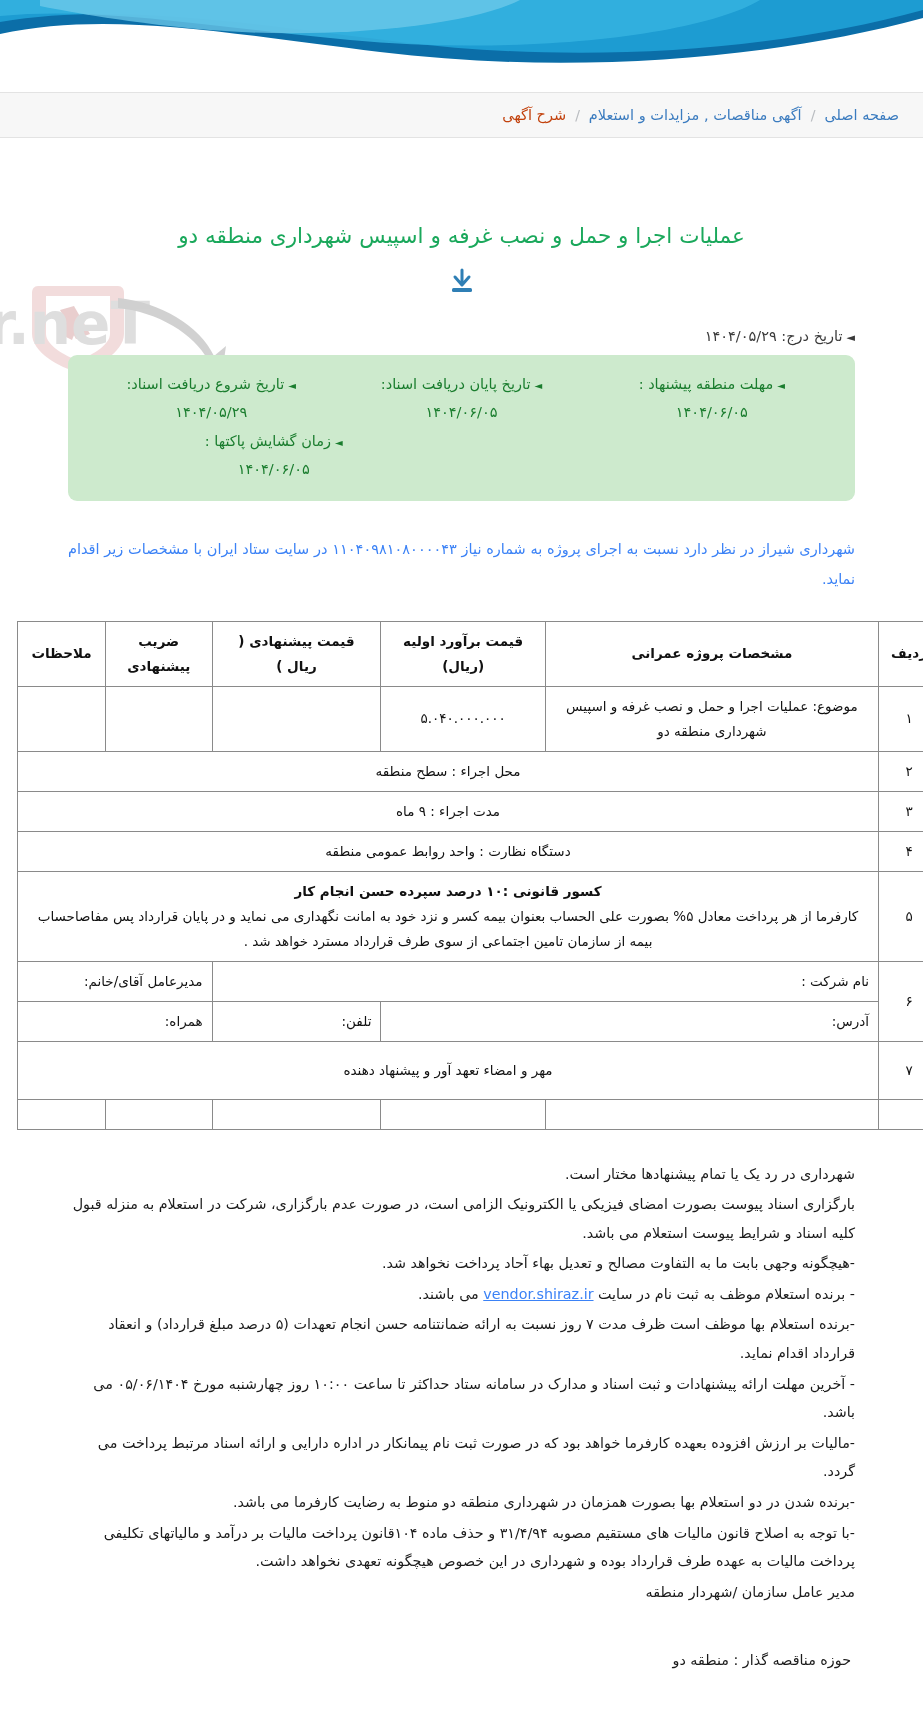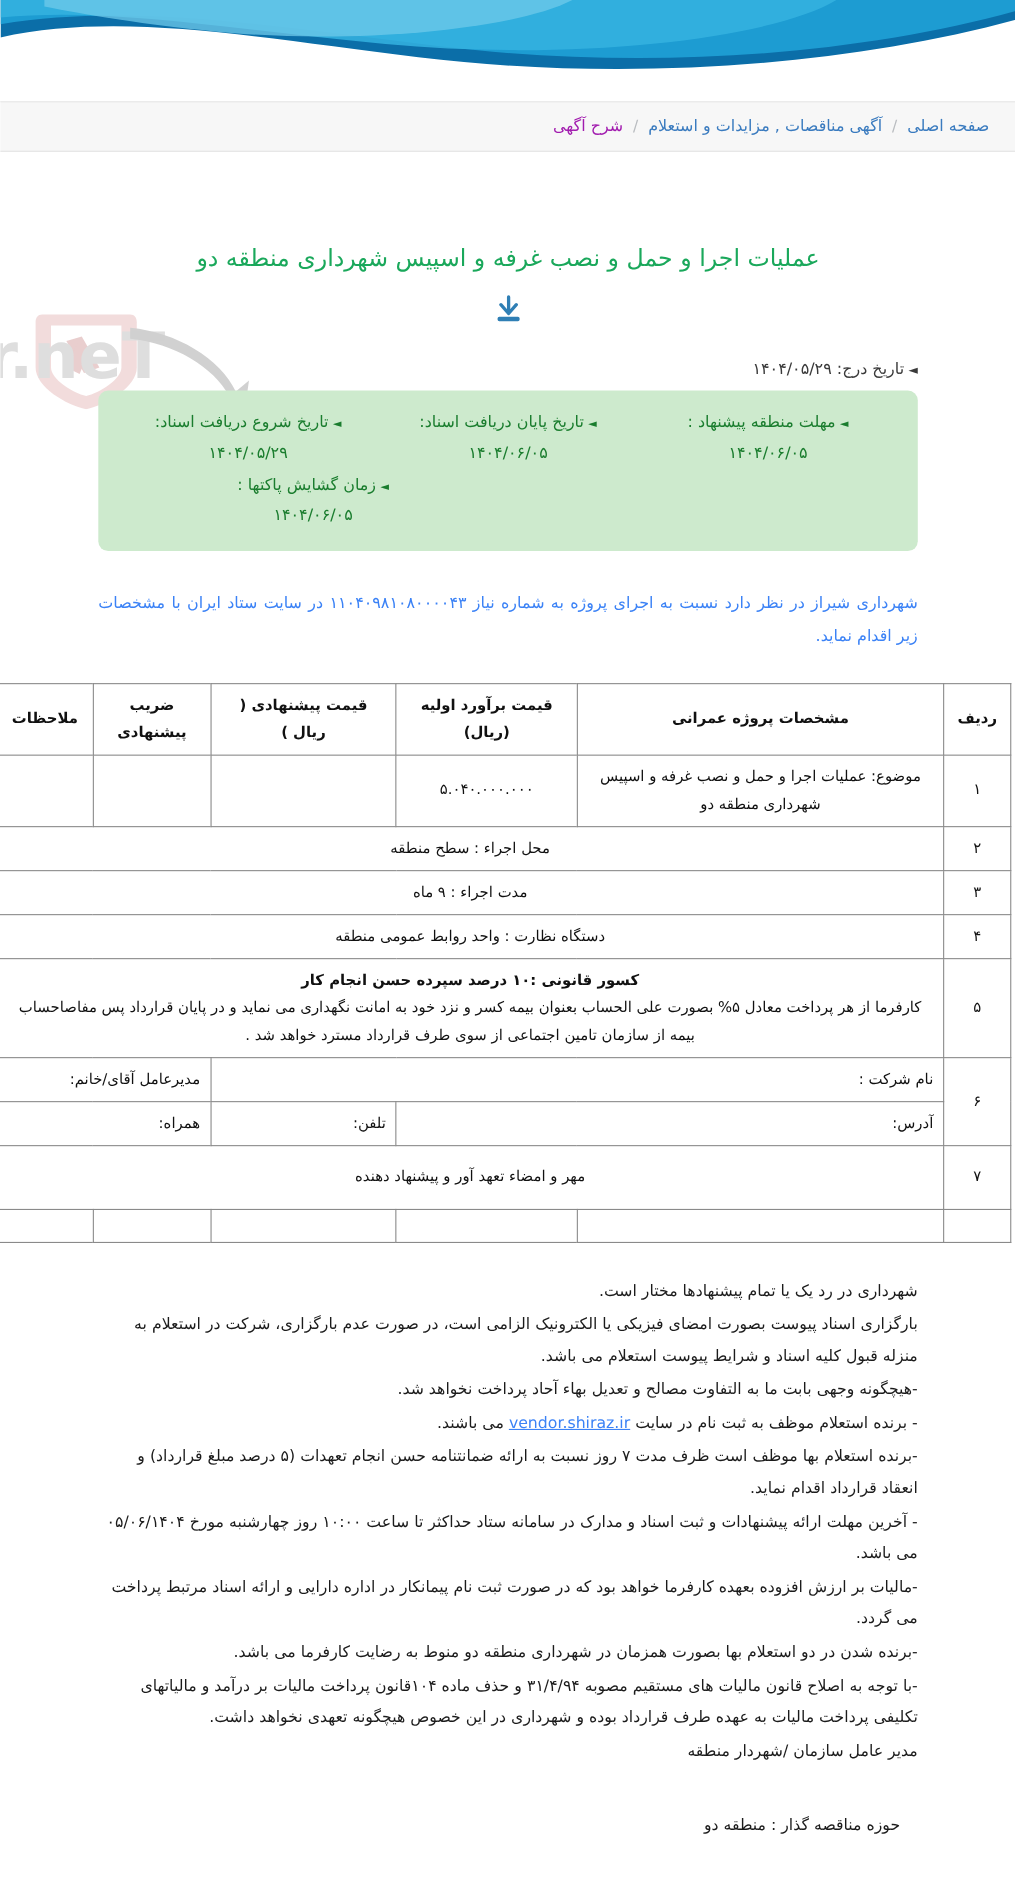--- a/index.html
+++ b/index.html
@@ -33,21 +33,21 @@
     justify-content: flex-start;
     padding: 0 24px;
     direction: rtl;
   }
   .crumb {
     color: #3a7bbf;
     font-size: 14.5px;
     text-decoration: none;
     white-space: nowrap;
   }
-  .crumb.current { color: #a21caf; }
+  .crumb.current { color: #c2410c; }
   .crumb-sep {
     color: #b9bcc0;
     font-size: 14px;
     margin: 0 9px;
   }
 
   
   .watermark {
     position: absolute;
     top: 282px;
@@ -57,21 +57,21 @@
     pointer-events: none;
     z-index: 0;
   }
   .watermark svg { display:block; }
 
   
   .content {
     position: relative;
     z-index: 2;
     width: 923px;
-    padding: 0 89px;
+    padding: 0 68px;
     direction: rtl;
   }
 
   .title {
     text-align: center;
     color: #1aa85b;
     font-size: 21.5px;
     font-weight: normal;
     margin: 0;
     padding-top: 82px;
@@ -159,21 +159,21 @@
     color: #1b1b1b;
     line-height: 2.0;
     text-align: right;
     direction: rtl;
   }
   .notes p { margin: 0 0 2px 0; }
   .notes .indent2 { line-height: 2.0; }
   .u { }
   .lnk { color: #3b82f6; text-decoration: underline; }
   .footer-note {
-    margin: 46px 16px 0 0;
+    margin: 46px 4px 0 0;
     font-size: 14.3px;
     color: #1b1b1b;
     text-align: right;
     direction: rtl;
   }
 </style>
 </head>
 <body>
 
 <div class="banner">

